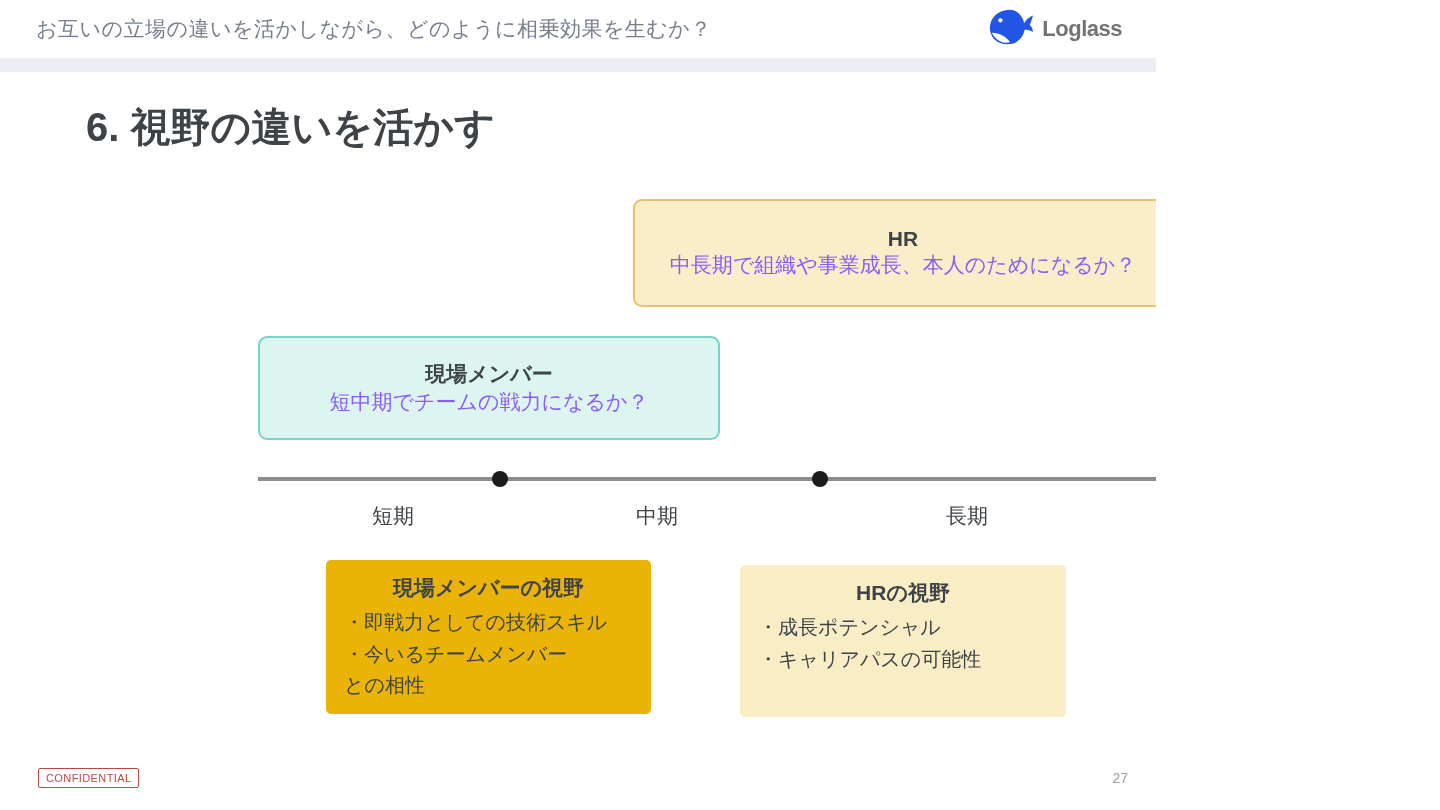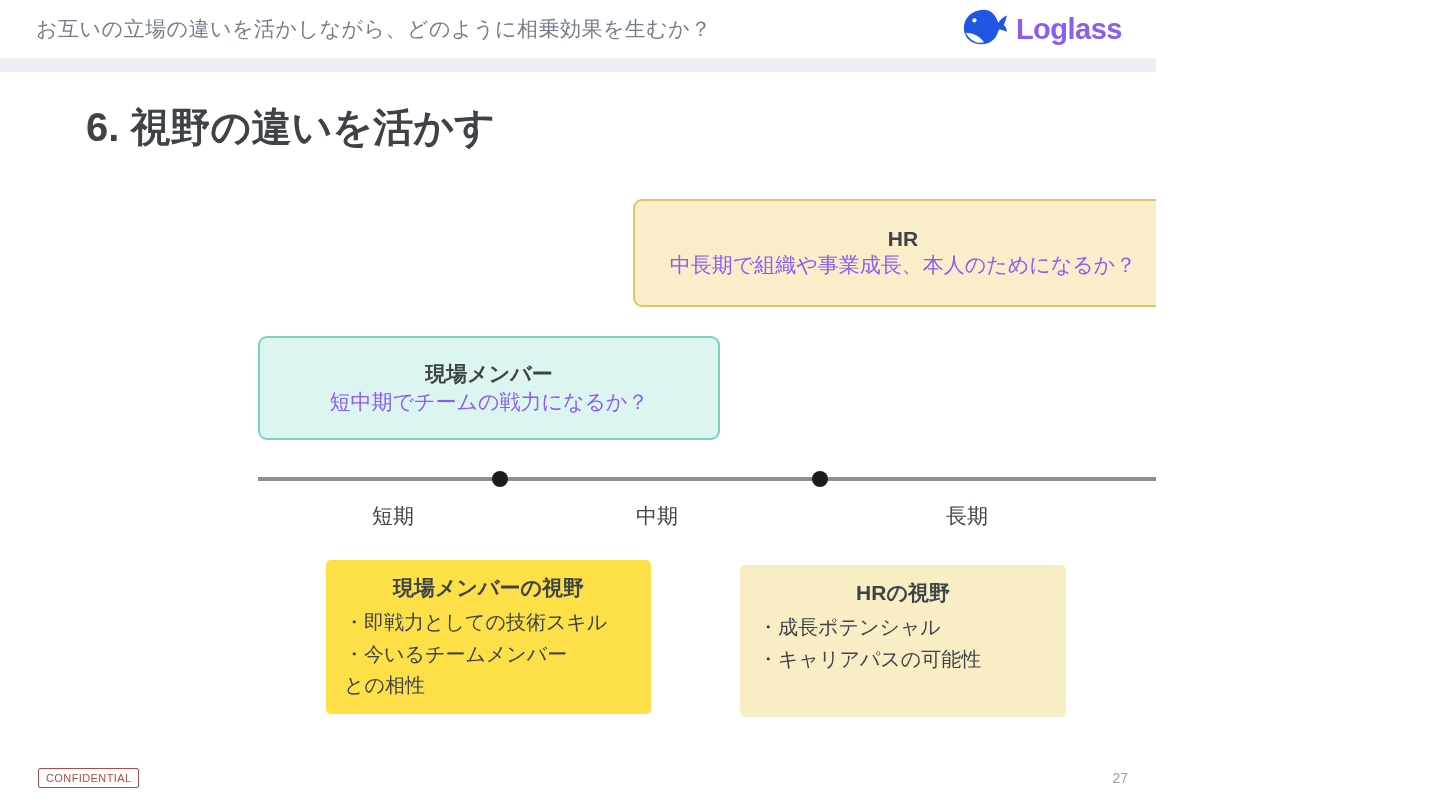--- a/index.html
+++ b/index.html
@@ -13,21 +13,21 @@
   }
   .divider-band {
     position:absolute; left:0; top:58px; width:1440px; height:14px;
     background:#edeef3;
   }
   .logo {
     position:absolute; right:34px; top:6px;
     display:flex; align-items:center; gap:7px;
   }
   .logo-text {
-    font-size:29px; font-weight:bold; color:#8b5cf6; letter-spacing:-0.5px;
+    font-size:22px; font-weight:bold; color:#737373; letter-spacing:-0.5px;
   }
 
   
   .slide-title {
     position:absolute; left:86px; top:100px;
     font-size:40px; font-weight:bold; color:#3e4348;
   }
 
   
   .box {
@@ -54,21 +54,21 @@
   }
   .label-short { left:348px; }
   .label-mid   { left:612px; }
   .label-long  { left:922px; }
 
   
   .view-box {
     position:absolute; box-sizing:border-box; border-radius:5px;
     padding:14px 18px 12px 18px;
   }
-  .member-view { left:326px; top:560px; width:325px; height:154px; background:#fde047; }
+  .member-view { left:326px; top:560px; width:325px; height:154px; background:#eab308; }
   .hr-view     { left:740px; top:565px; width:326px; height:152px; background:#f9edc5; }
   .view-title {
     text-align:center; font-weight:bold; font-size:21px; color:#3e4348;
     margin-bottom:5px;
   }
   .view-item { font-size:20px; color:#3e4348; line-height:1.58; }
 
   
   .confidential {
     position:absolute; left:38px; top:768px;

